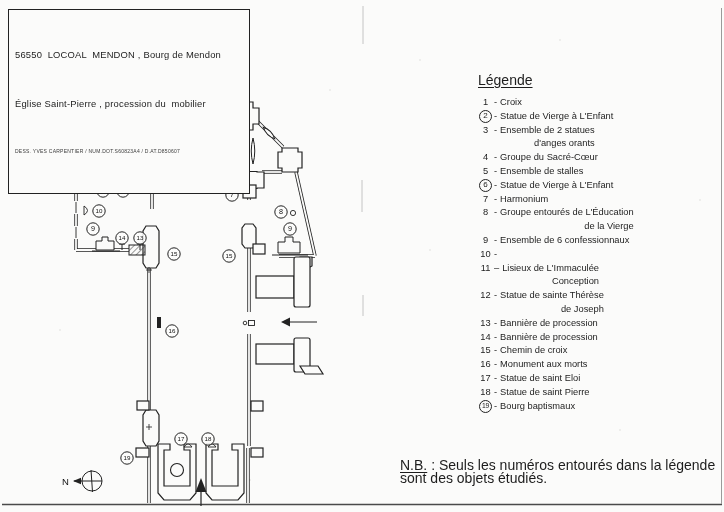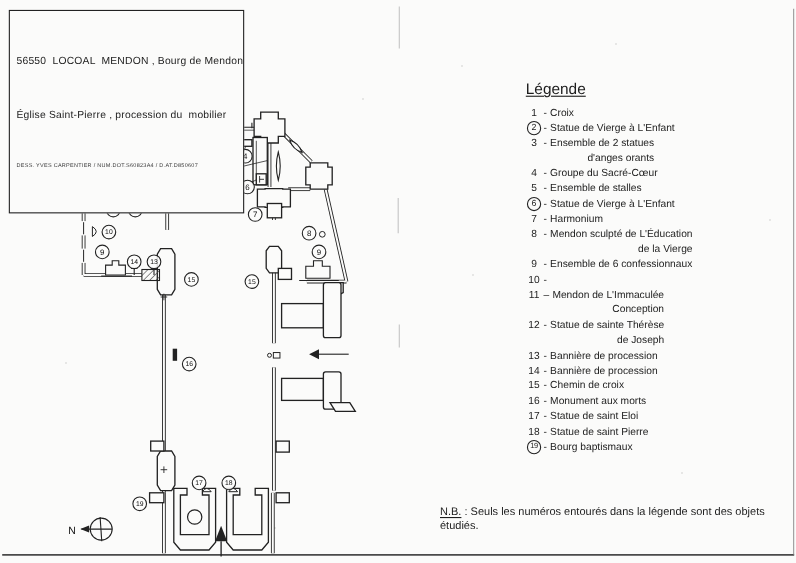--- a/index.html
+++ b/index.html
@@ -4,40 +4,40 @@
 <style>
   html,body{margin:0;padding:0;background:#e8e8e6;}
   .page{
     position:relative;width:724px;height:512px;overflow:hidden;
     background:#fbfbfa;outline:1px solid #cfcfcd;
     font-family:"Liberation Sans",sans-serif;color:#1d1d1d;
   }
   svg{position:absolute;left:0;top:0;}
   
   .title-block{
-    position:absolute;left:8px;top:9px;width:214px;box-sizing:border-box;
+    position:absolute;left:8px;top:9px;width:242px;box-sizing:border-box;
     border:1.4px solid #222;padding:3px 4px 3px 6px;background:#fbfbfa;white-space:pre;
   }
   .tb1,.tb2{font-size:9.4px;line-height:12.5px;letter-spacing:.2px;}
   .tb3{font-size:5px;line-height:6px;letter-spacing:.25px;color:#3a3a3a;margin-top:2px;}
   
   .legend{position:absolute;left:478px;top:72px;width:215px;}
   .legend-title{font-size:14px;text-decoration:underline;text-underline-offset:2px;margin-bottom:8px;}
   .lg-item{display:flex;align-items:flex-start;line-height:13.8px;font-size:9.3px;}
   .num{width:15px;flex:0 0 15px;text-align:center;font-size:9.3px;}
   .num.circ{
     display:inline-flex;justify-content:center;align-items:center;
     width:13px;height:13px;flex:0 0 13px;margin:0 1px 0 1px;
     border:1px solid #222;border-radius:50%;font-size:8px;box-sizing:border-box;
   }
   .num.circ.two{font-size:6.8px;letter-spacing:-.3px;}
   .dash{margin:0 3px 0 1px;}
   .lab .l2{display:block;padding-left:2px;text-align:right;}
   
-  .nb-note{position:absolute;left:400px;top:459px;width:320px;font-size:10px;line-height:13px;}
+  .nb-note{position:absolute;left:400px;top:459px;width:320px;font-size:14px;line-height:13px;}
   .nb-label{text-decoration:underline;text-underline-offset:1.5px;}
 </style>
 </head>
 <body>
 
 <div class="page">
 
   <svg id="plan-svg" viewBox="0 0 724 512" width="724" height="512">
       <defs>
         <pattern id="hatch" width="4" height="4" patternUnits="userSpaceOnUse" patternTransform="rotate(45)">
@@ -321,35 +321,35 @@
           <span class="lab"><span>Statue de Vierge à L'Enfant</span></span>
         </div>
         <div class="lg-item">
           <span class="num">7</span>
           <span class="dash">-</span>
           <span class="lab"><span>Harmonium</span></span>
         </div>
         <div class="lg-item">
           <span class="num">8</span>
           <span class="dash">-</span>
-          <span class="lab"><span>Mendon sculpté de L'Éducation</span><span class="l2">de la Vierge</span></span>
+          <span class="lab"><span>Groupe entourés de L'Éducation</span><span class="l2">de la Vierge</span></span>
         </div>
         <div class="lg-item">
           <span class="num">9</span>
           <span class="dash">-</span>
           <span class="lab"><span>Ensemble de 6 confessionnaux</span></span>
         </div>
         <div class="lg-item">
           <span class="num">10</span>
           <span class="dash">-</span>
         </div>
         <div class="lg-item">
           <span class="num">11</span>
           <span class="dash">–</span>
-          <span class="lab"><span>Mendon de L'Immaculée</span><span class="l2">Conception</span></span>
+          <span class="lab"><span>Lisieux de L'Immaculée</span><span class="l2">Conception</span></span>
         </div>
         <div class="lg-item">
           <span class="num">12</span>
           <span class="dash">-</span>
           <span class="lab"><span>Statue de sainte Thérèse</span><span class="l2">de Joseph</span></span>
         </div>
         <div class="lg-item">
           <span class="num">13</span>
           <span class="dash">-</span>
           <span class="lab"><span>Bannière de procession</span></span>

